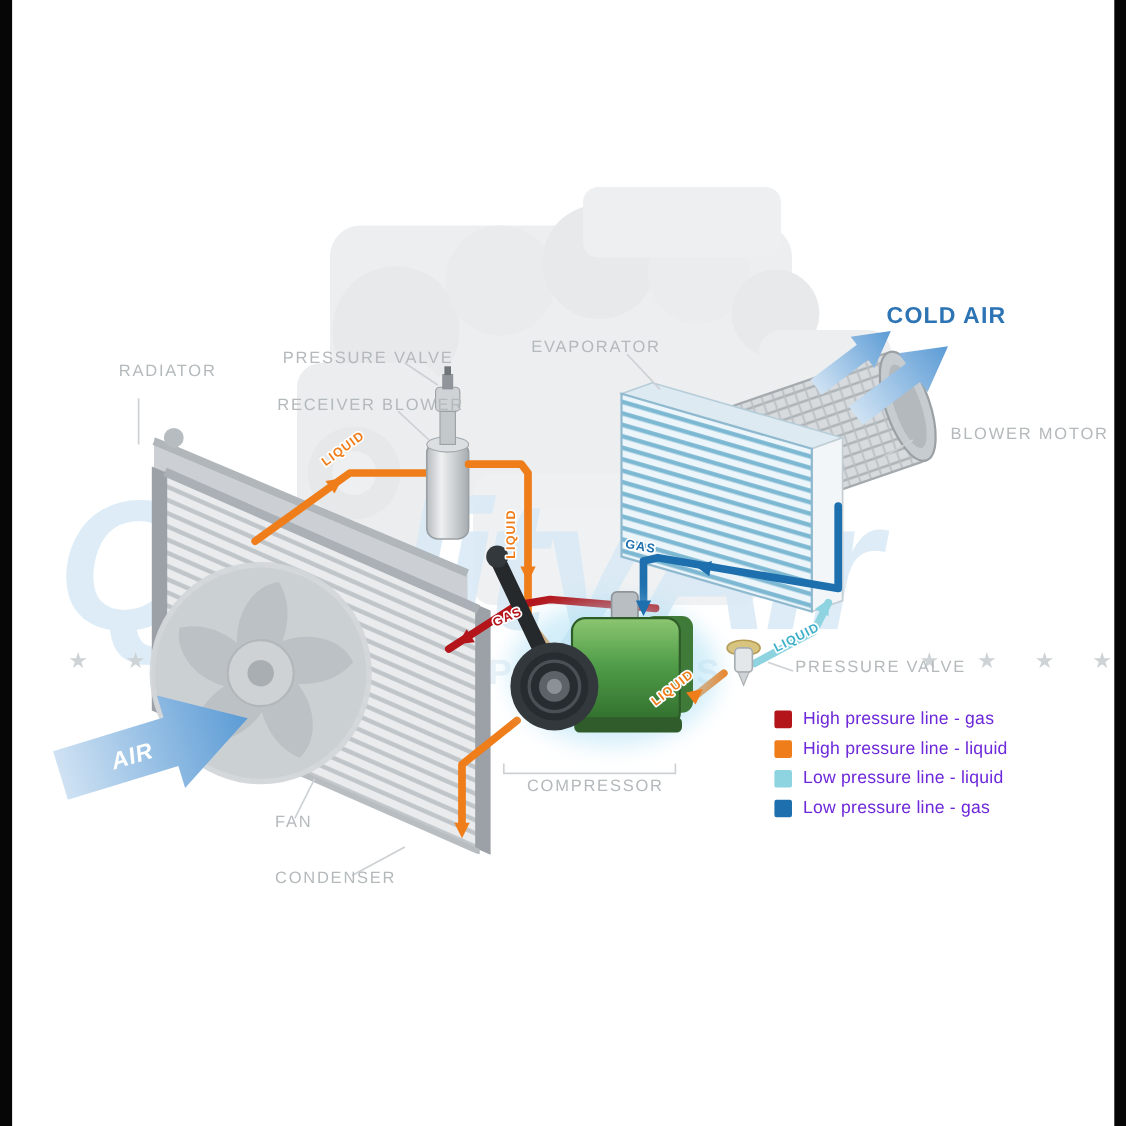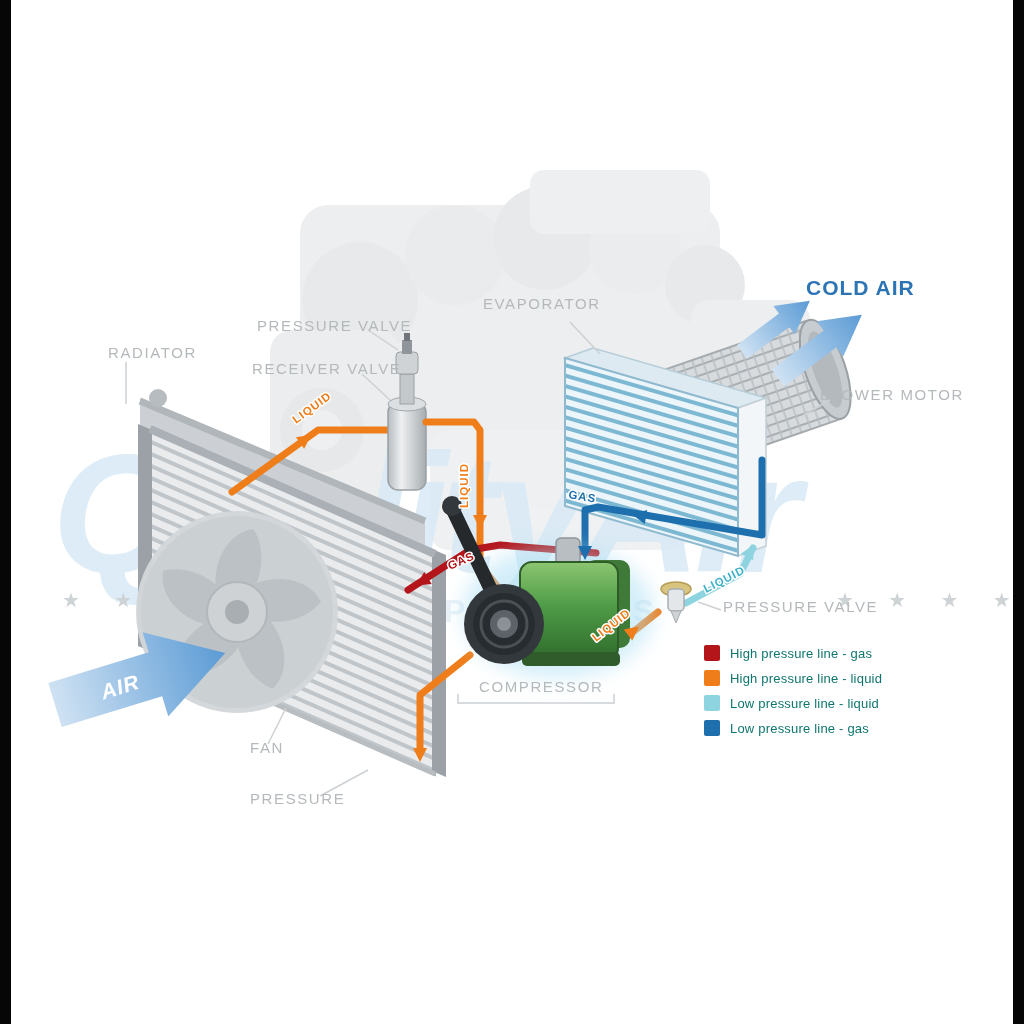--- a/index.html
+++ b/index.html
@@ -7,21 +7,21 @@
   .stage{position:relative;width:1024px;height:1024px;background:#ffffff;overflow:hidden}
   .filmbar{position:absolute;top:0;bottom:0;width:11px;background:#060606;z-index:60}
   .filmbar.left{left:0}
   .filmbar.right{right:0}
   svg.art{position:absolute;left:0;top:0;z-index:5}
   .clabel{position:absolute;font-size:15px;letter-spacing:1.6px;color:#b4b9bc;white-space:nowrap;z-index:20}
   .clabel.cold{font-size:21px;font-weight:700;color:#2d74b5;letter-spacing:1px}
   .legend{position:absolute;left:704px;top:645px;z-index:20;display:flex;flex-direction:column;gap:9px}
   .lrow{display:flex;align-items:center;gap:10px}
   .sw{width:16px;height:16px;border-radius:2px;display:inline-block;flex:0 0 16px}
-  .ltext{font-size:13px;color:#0f766e;letter-spacing:.2px}
+  .ltext{font-size:16px;color:#6d28d9;letter-spacing:.2px}
   
   .wm{font-family:"Liberation Sans",sans-serif;font-style:italic;font-weight:bold;font-size:168px;fill:#d9eaf5;opacity:.88;letter-spacing:-6px}
   .tagline{font-family:"Liberation Sans",sans-serif;font-size:32px;font-weight:bold;letter-spacing:26px;fill:#e9f1f7}
   .stars{font-family:"DejaVu Sans",sans-serif;font-size:20px;letter-spacing:14px;fill:#ced3d6}
   .plabel{font-family:"Liberation Sans",sans-serif;font-weight:bold;font-size:11.5px;letter-spacing:1px;paint-order:stroke;stroke:#ffffff;stroke-width:3px;stroke-linejoin:round}
   .plabel.or{fill:#ef7d1a}
   .plabel.rd{fill:#b3151a}
   .plabel.bl{fill:#1d6fae}
   .plabel.cy{fill:#3fb0c9}
   .airtxt{font-family:"Liberation Sans",sans-serif;font-style:italic;font-weight:bold;font-size:21px;fill:#ffffff;letter-spacing:1px}
@@ -216,30 +216,30 @@
       <line class="leader" x1="362" y1="374" x2="390" y2="400"></line>
       <line class="leader" x1="570" y1="322" x2="600" y2="354"></line>
       <line class="leader" x1="830" y1="400" x2="802" y2="416"></line>
       <line class="leader" x1="721" y1="610" x2="698" y2="602"></line>
       <path class="leader" d="M458,694 L458,703 L614,703 L614,694"></path>
       <line class="leader" x1="268" y1="744" x2="286" y2="708"></line>
       <line class="leader" x1="320" y1="796" x2="368" y2="770"></line>
     </g>
   </svg>
 
-  <div class="clabel" style="left:108px;top:344px">RADIATOR</div>
+  <div class="clabel" style="left:108px;top:329px">RADIATOR</div>
   <div class="clabel" style="left:257px;top:317px">PRESSURE VALVE</div>
-  <div class="clabel" style="left:252px;top:360px">RECEIVER VALVE</div>
-  <div class="clabel" style="left:483px;top:295px">EVAPORATOR</div>
+  <div class="clabel" style="left:252px;top:360px">RECEIVER BLOWER</div>
+  <div class="clabel" style="left:483px;top:307px">EVAPORATOR</div>
   <div class="clabel cold" style="left:806px;top:276px">COLD AIR</div>
-  <div class="clabel" style="left:820px;top:386px">BLOWER MOTOR</div>
+  <div class="clabel" style="left:864px;top:386px">BLOWER MOTOR</div>
   <div class="clabel" style="left:723px;top:598px">PRESSURE VALVE</div>
-  <div class="clabel" style="left:479px;top:678px">COMPRESSOR</div>
+  <div class="clabel" style="left:479px;top:706px">COMPRESSOR</div>
   <div class="clabel" style="left:250px;top:739px">FAN</div>
-  <div class="clabel" style="left:250px;top:790px">PRESSURE</div>
+  <div class="clabel" style="left:250px;top:790px">CONDENSER</div>
 
   <div class="legend">
     <div class="lrow">
       <span class="sw" style="background: rgb(179, 21, 26);"></span>
       <span class="ltext">High pressure line - gas</span>
     </div>
     <div class="lrow">
       <span class="sw" style="background: rgb(239, 125, 26);"></span>
       <span class="ltext">High pressure line - liquid</span>
     </div>

